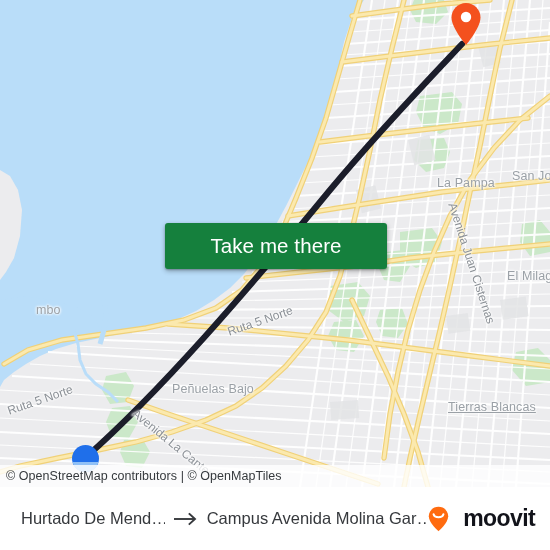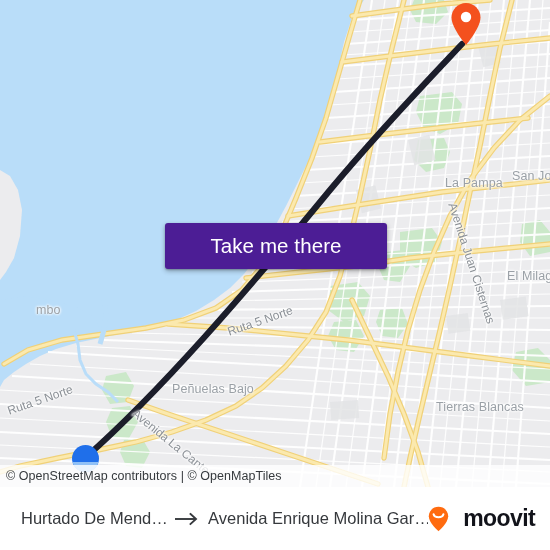--- a/index.html
+++ b/index.html
@@ -80,21 +80,21 @@
     letter-spacing: 0.05px;
   }
 
   
   #cta-button {
     position: absolute;
     left: 165px;
     top: 223px;
     width: 222px;
     height: 46px;
-    background: #4c1d95;
+    background: #15803d;
     border: none;
     border-radius: 3px;
     color: #ffffff;
     font-family: "Liberation Sans", sans-serif;
     font-size: 20.5px;
     font-weight: 400;
     letter-spacing: 0.1px;
     cursor: pointer;
     box-shadow: 0 2px 5px rgba(0,0,0,0.30), 0 1px 2px rgba(0,0,0,0.22);
     padding: 0;
@@ -315,25 +315,25 @@
         </g>
 
         <path d="M74,330 L78,344 L80,360 L86,374 L96,384 L108,392 L118,402" fill="none" stroke="#b9ddf9" stroke-width="3"></path>
         <path d="M104,300 L106,316 L104,330 L100,344" fill="none" stroke="#b9ddf9" stroke-width="5"></path>
 
         <path d="M85,458 C160,392 246,292 330,190 C380,130 430,78 462,44" fill="none" stroke="#1b1d2a" stroke-width="6.2" stroke-linecap="round"></path>
       </g>
     </svg>
 
     <div class="maplabel" style="left:0px; top:303px;margin-left:36px;">mbo</div>
-    <div class="maplabel" style="left:437px; top:176px;margin-left:8px;">La Pampa</div>
+    <div class="maplabel" style="left:437px; top:176px;">La Pampa</div>
     <div class="maplabel" style="left:512px; top:169px;">San Joa</div>
     <div class="maplabel" style="left:507px; top:269px;">El Milagr</div>
     <div class="maplabel" style="left:172px; top:382px;">Peñuelas Bajo</div>
-    <div class="maplabel" style="left:436px; top:400px;">Tierras Blancas</div>
+    <div class="maplabel" style="left:448px; top:400px;text-decoration:underline;">Tierras Blancas</div>
     <div class="maplabel" style="left:44px; top:491px;">San Ju</div>
 
     <div class="roadlabel" style="left:452px; top:196px; transform:rotate(72deg);">Avenida Juan Cisternas</div>
     <div class="roadlabel" style="left:228px; top:325px; transform:rotate(-19deg);">Ruta 5 Norte</div>
     <div class="roadlabel" style="left:8px; top:404px; transform:rotate(-19deg);">Ruta 5 Norte</div>
     <div class="roadlabel" style="left:134px; top:405px; transform:rotate(39deg);">Avenida La Cantera</div>
 
     <svg style="position:absolute; left:450px; top:2px;" width="32" height="44" viewBox="0 0 32 44">
       <path d="M16,1 C8,1 1.5,7.5 1.5,15.5 C1.5,26 16,43 16,43 C16,43 30.5,26 30.5,15.5 C30.5,7.5 24,1 16,1 Z" fill="#f4511e"></path>
       <circle cx="16" cy="15" r="5.2" fill="#ffffff"></circle>
@@ -351,21 +351,21 @@
     <button id="cta-button">Take me there</button>
   </div>
 
   <div id="footer">
     <div id="route-summary">
       <div class="endpoint" id="origin-label">Hurtado De Mend…</div>
       <svg id="route-arrow-icon" viewBox="0 0 24 14">
         <path d="M0,7 L20,7" stroke="#36393d" stroke-width="1.9" fill="none"></path>
         <path d="M15.5,2 L21,7 L15.5,12" stroke="#36393d" stroke-width="1.9" fill="none" stroke-linecap="square"></path>
       </svg>
-      <div class="endpoint" id="destination-label">Avenida Enrique Molina Gar…</div>
+      <div class="endpoint" id="destination-label">Campus Avenida Molina Gar…</div>
     </div>
     <div id="brand-logo">
       <svg width="21" height="26" viewBox="0 0 21 26">
         <path d="M10.5,0.8 C5,0.8 0.8,5 0.8,10.3 C0.8,17.2 10.5,25.2 10.5,25.2
                  C10.5,25.2 20.2,17.2 20.2,10.3 C20.2,5 16,0.8 10.5,0.8 Z" fill="#ff6b0f"></path>
         <path d="M5.6,8.2 C6.6,12.2 14.4,12.2 15.4,8.2" stroke="#ffffff" stroke-width="2.1" fill="none" stroke-linecap="round"></path>
       </svg>
       <span id="brand-wordmark">moovit</span>
     </div>
   </div>

